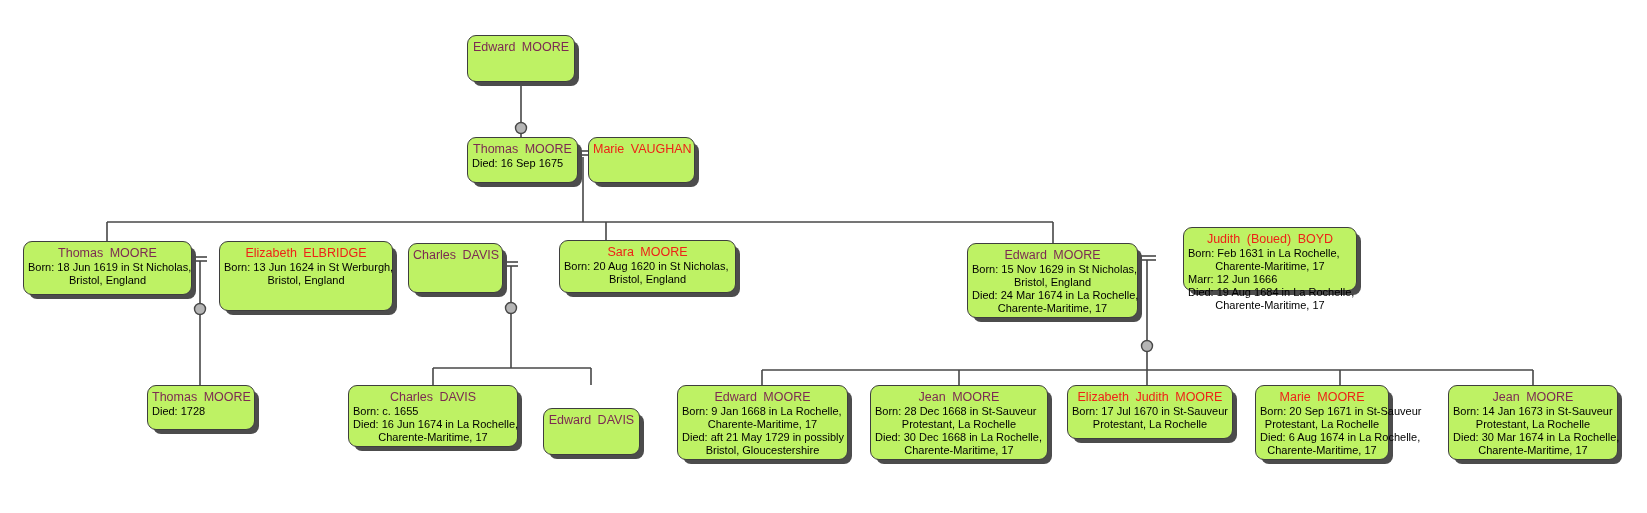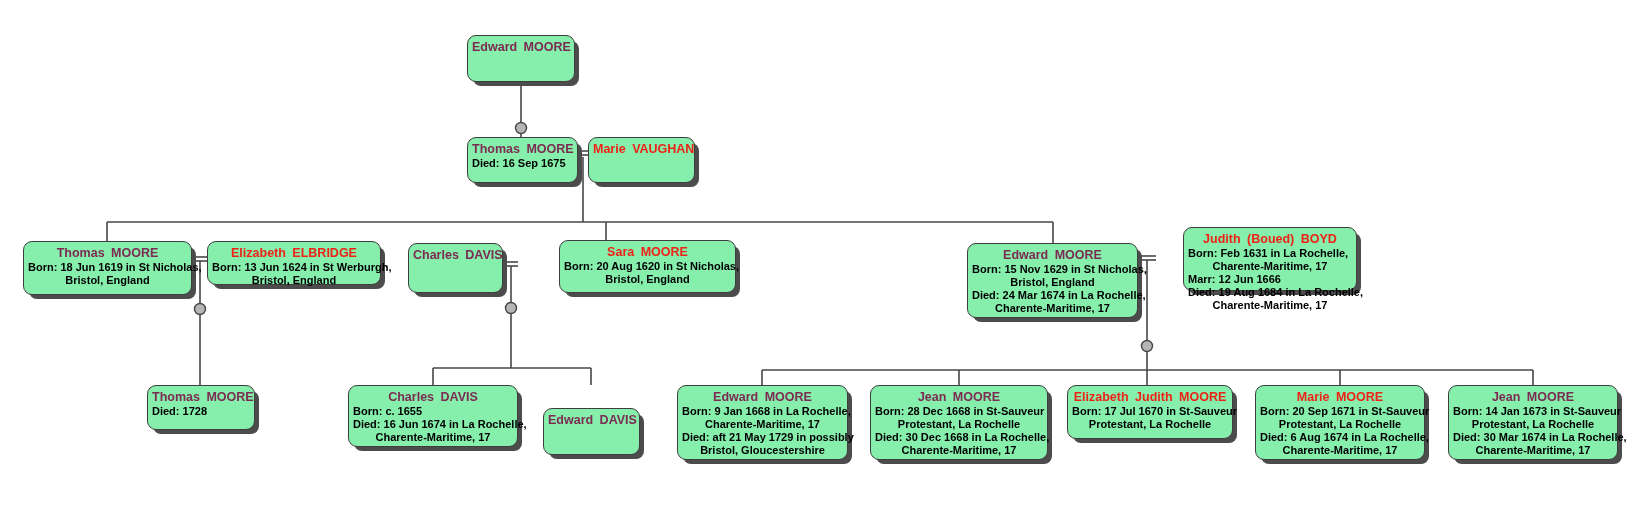--- a/index.html
+++ b/index.html
@@ -1,21 +1,21 @@
 <!DOCTYPE html>
 <html><head>
 <meta charset="utf-8">
 <style>
   html,body{margin:0;padding:0;background:#ffffff;}
   #stage{position:relative;width:1647px;height:513px;background:#ffffff;overflow:hidden;
          font-family:"Liberation Sans", sans-serif;}
   #wires{position:absolute;left:0;top:0;z-index:1;}
-  .person{position:absolute;z-index:2;background:#86efac;border:1.4px solid #3e3e3e;
+  .person{position:absolute;z-index:2;background:#bef264;border:1.4px solid #3e3e3e;
           border-radius:9px;box-shadow:5px 5px 0 -1px #4c4c4c;box-sizing:border-box;
-          padding:3px 4px 2px;font-weight:bold;}
+          padding:3px 4px 2px;}
   .person .name{font-size:12.5px;line-height:16px;text-align:center;word-spacing:3px;
                 white-space:nowrap;}
   .person.male .name{color:#7c2b52;}
   .person.female .name{color:#ee2217;}
   .detail{font-size:11px;line-height:13px;color:#000;white-space:nowrap;}
   .detail.first{text-align:left;}
   .detail.cont{text-align:center;}
 </style>
 </head>
 <body>
@@ -60,21 +60,21 @@
       <div class="detail first">Died: 16 Sep 1675</div>
     </div>
     <div class="person female" style="left: 588px; top: 137px; width: 107px; height: 46px;">
       <div class="name">Marie VAUGHAN</div>
     </div>
     <div class="person male" style="left: 23px; top: 241px; width: 169px; height: 54px;">
       <div class="name">Thomas MOORE</div>
       <div class="detail first">Born: 18 Jun 1619 in St Nicholas,</div>
       <div class="detail cont">Bristol, England</div>
     </div>
-    <div class="person female" style="left: 207px; top: 241px; width: 174px; height: 44px;">
+    <div class="person female" style="left: 219px; top: 241px; width: 174px; height: 70px;">
       <div class="name">Elizabeth ELBRIDGE</div>
       <div class="detail first">Born: 13 Jun 1624 in St Werburgh,</div>
       <div class="detail cont">Bristol, England</div>
     </div>
     <div class="person male" style="left: 408px; top: 243px; width: 95px; height: 50px;">
       <div class="name">Charles DAVIS</div>
     </div>
     <div class="person female" style="left: 520px; top: 240px; width: 177px; height: 53px; margin-left: 39px;">
       <div class="name">Sara MOORE</div>
       <div class="detail first">Born: 20 Aug 1620 in St Nicholas,</div>
@@ -120,21 +120,21 @@
       <div class="detail first">Born: 28 Dec 1668 in St-Sauveur</div>
       <div class="detail cont">Protestant, La Rochelle</div>
       <div class="detail first">Died: 30 Dec 1668 in La Rochelle,</div>
       <div class="detail cont">Charente-Maritime, 17</div>
     </div>
     <div class="person female" style="left: 1067px; top: 385px; width: 166px; height: 54px;">
       <div class="name">Elizabeth Judith MOORE</div>
       <div class="detail first">Born: 17 Jul 1670 in St-Sauveur</div>
       <div class="detail cont">Protestant, La Rochelle</div>
     </div>
-    <div class="person female" style="left: 1255px; top: 385px; width: 170px; height: 75px;">
+    <div class="person female" style="left: 1255px; top: 385px; width: 134px; height: 75px;">
       <div class="name">Marie MOORE</div>
       <div class="detail first">Born: 20 Sep 1671 in St-Sauveur</div>
       <div class="detail cont">Protestant, La Rochelle</div>
       <div class="detail first">Died: 6 Aug 1674 in La Rochelle,</div>
       <div class="detail cont">Charente-Maritime, 17</div>
     </div>
     <div class="person male" style="left: 1448px; top: 385px; width: 170px; height: 75px;">
       <div class="name">Jean MOORE</div>
       <div class="detail first">Born: 14 Jan 1673 in St-Sauveur</div>
       <div class="detail cont">Protestant, La Rochelle</div>

